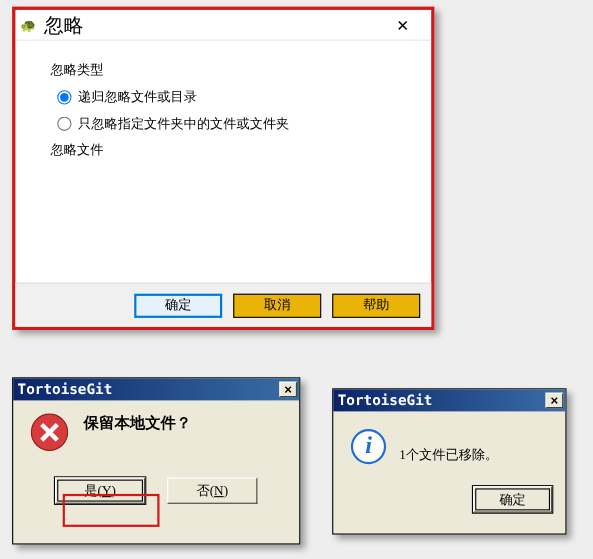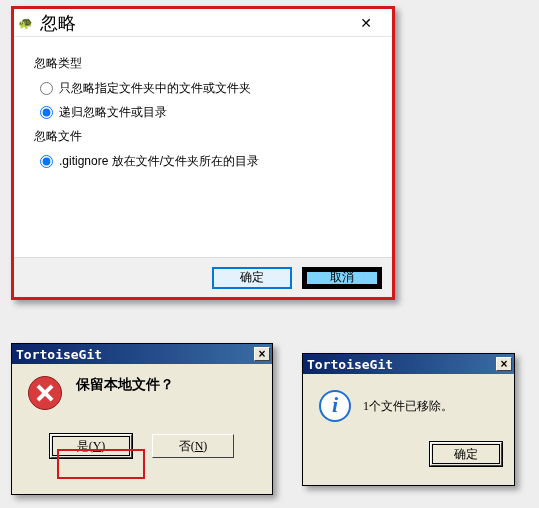--- a/index.html
+++ b/index.html
@@ -35,39 +35,39 @@
       width: 16px; height: 16px; margin-right: 6px;
       display: flex; align-items: center; justify-content: center;
       font-size: 12px; color: #6b8aa3;
     }
     .dlg1-title { flex: 1; font-size: 18px; color: #000; }
     .dlg1-close {
       width: 40px; height: 22px;
       display: flex; align-items: center; justify-content: center;
       font-family: Arial, sans-serif; font-size: 14px; color: #000;
     }
-    .dlg1-body { padding: 10px 20px; }
+    .dlg1-body { padding: 10px 32px; }
     .grp-label { margin: 8px 0 6px 0; color: #000; }
     .radio-row {
       display: flex; align-items: center;
       margin: 4px 0 4px 6px; height: 20px; color: #000;
     }
     .radio-row input[type=radio] { margin-right: 6px; }
 
     .dlg1-footer {
       position: absolute; left: 0; right: 0; bottom: 0;
       height: 40px;
       border-top: 1px solid #dcdcdc;
       background: #f0f0f0;
       display: flex; align-items: center; justify-content: flex-end;
       gap: 10px; padding-right: 10px;
     }
     .win-btn {
       width: 80px; height: 22px;
-      background: #7dd3fc; border: 5px solid #000000;
+      background: #eab308; border: 1px solid #000000;
       font: inherit; color: #000;
       display: flex; align-items: center; justify-content: center;
       cursor: default; user-select: none;
     }
     .win-btn.default { border: 2px solid #0078d7; background: #e5f1fb; }
 
     
     .dlg2 {
       position: absolute;
       left: 11px; top: 343px;
@@ -135,21 +135,21 @@
     
     .dlg3 {
       position: absolute;
       left: 302px; top: 353px;
       width: 213px; height: 133px;
       background: #ece9d8;
       border: 1px solid #000;
       box-shadow: 4px 4px 6px rgba(0,0,0,0.35);
     }
     .dlg3-body {
-      display: flex; align-items: center;
+      display: flex; align-items: flex-end;
       padding: 16px 12px 0 16px; gap: 12px;
     }
     .icon-info {
       width: 32px; height: 32px; border-radius: 50%;
       background: #fff; border: 2px solid #1d6fd6;
       position: relative; flex: 0 0 auto;
     }
     .icon-info::before {
       content: "i";
       position: absolute; left: 50%; top: 48%;
@@ -166,37 +166,34 @@
 
 <div class="dlg1 framed">
   <div class="dlg1-titlebar">
     <span class="ticon">🐢</span>
     <span class="dlg1-title">忽略</span>
     <span class="dlg1-close">✕</span>
   </div>
   <div class="dlg1-body">
     <div class="grp-label">忽略类型</div>
     <label class="radio-row">
+      <input type="radio" name="g1" checked="" style="">
+      <span>递归忽略文件或目录</span>
+    </label>
+    <label class="radio-row">
       <input type="radio" name="g1" style="">
       <span>只忽略指定文件夹中的文件或文件夹</span>
     </label>
-    <label class="radio-row">
-      <input type="radio" name="g1" checked="" style="">
-      <span>递归忽略文件或目录</span>
-    </label>
 
     <div class="grp-label" style="margin-top:6px">忽略文件</div>
-    <label class="radio-row">
-      <input type="radio" name="g2" checked="" style="">
-      <span>.gitignore 放在文件/文件夹所在的目录</span>
-    </label>
   </div>
   <div class="dlg1-footer">
     <div class="win-btn default">确定</div>
     <div class="win-btn">取消</div>
+    <div class="win-btn">帮助</div>
   </div>
 </div>
 
 <div class="dlg2 framed">
   <div class="classic-title">
     <span class="ctt">TortoiseGit</span>
     <span class="classic-cbtn">×</span>
   </div>
   <div class="dlg2-body">
     <div class="icon-err"></div>

